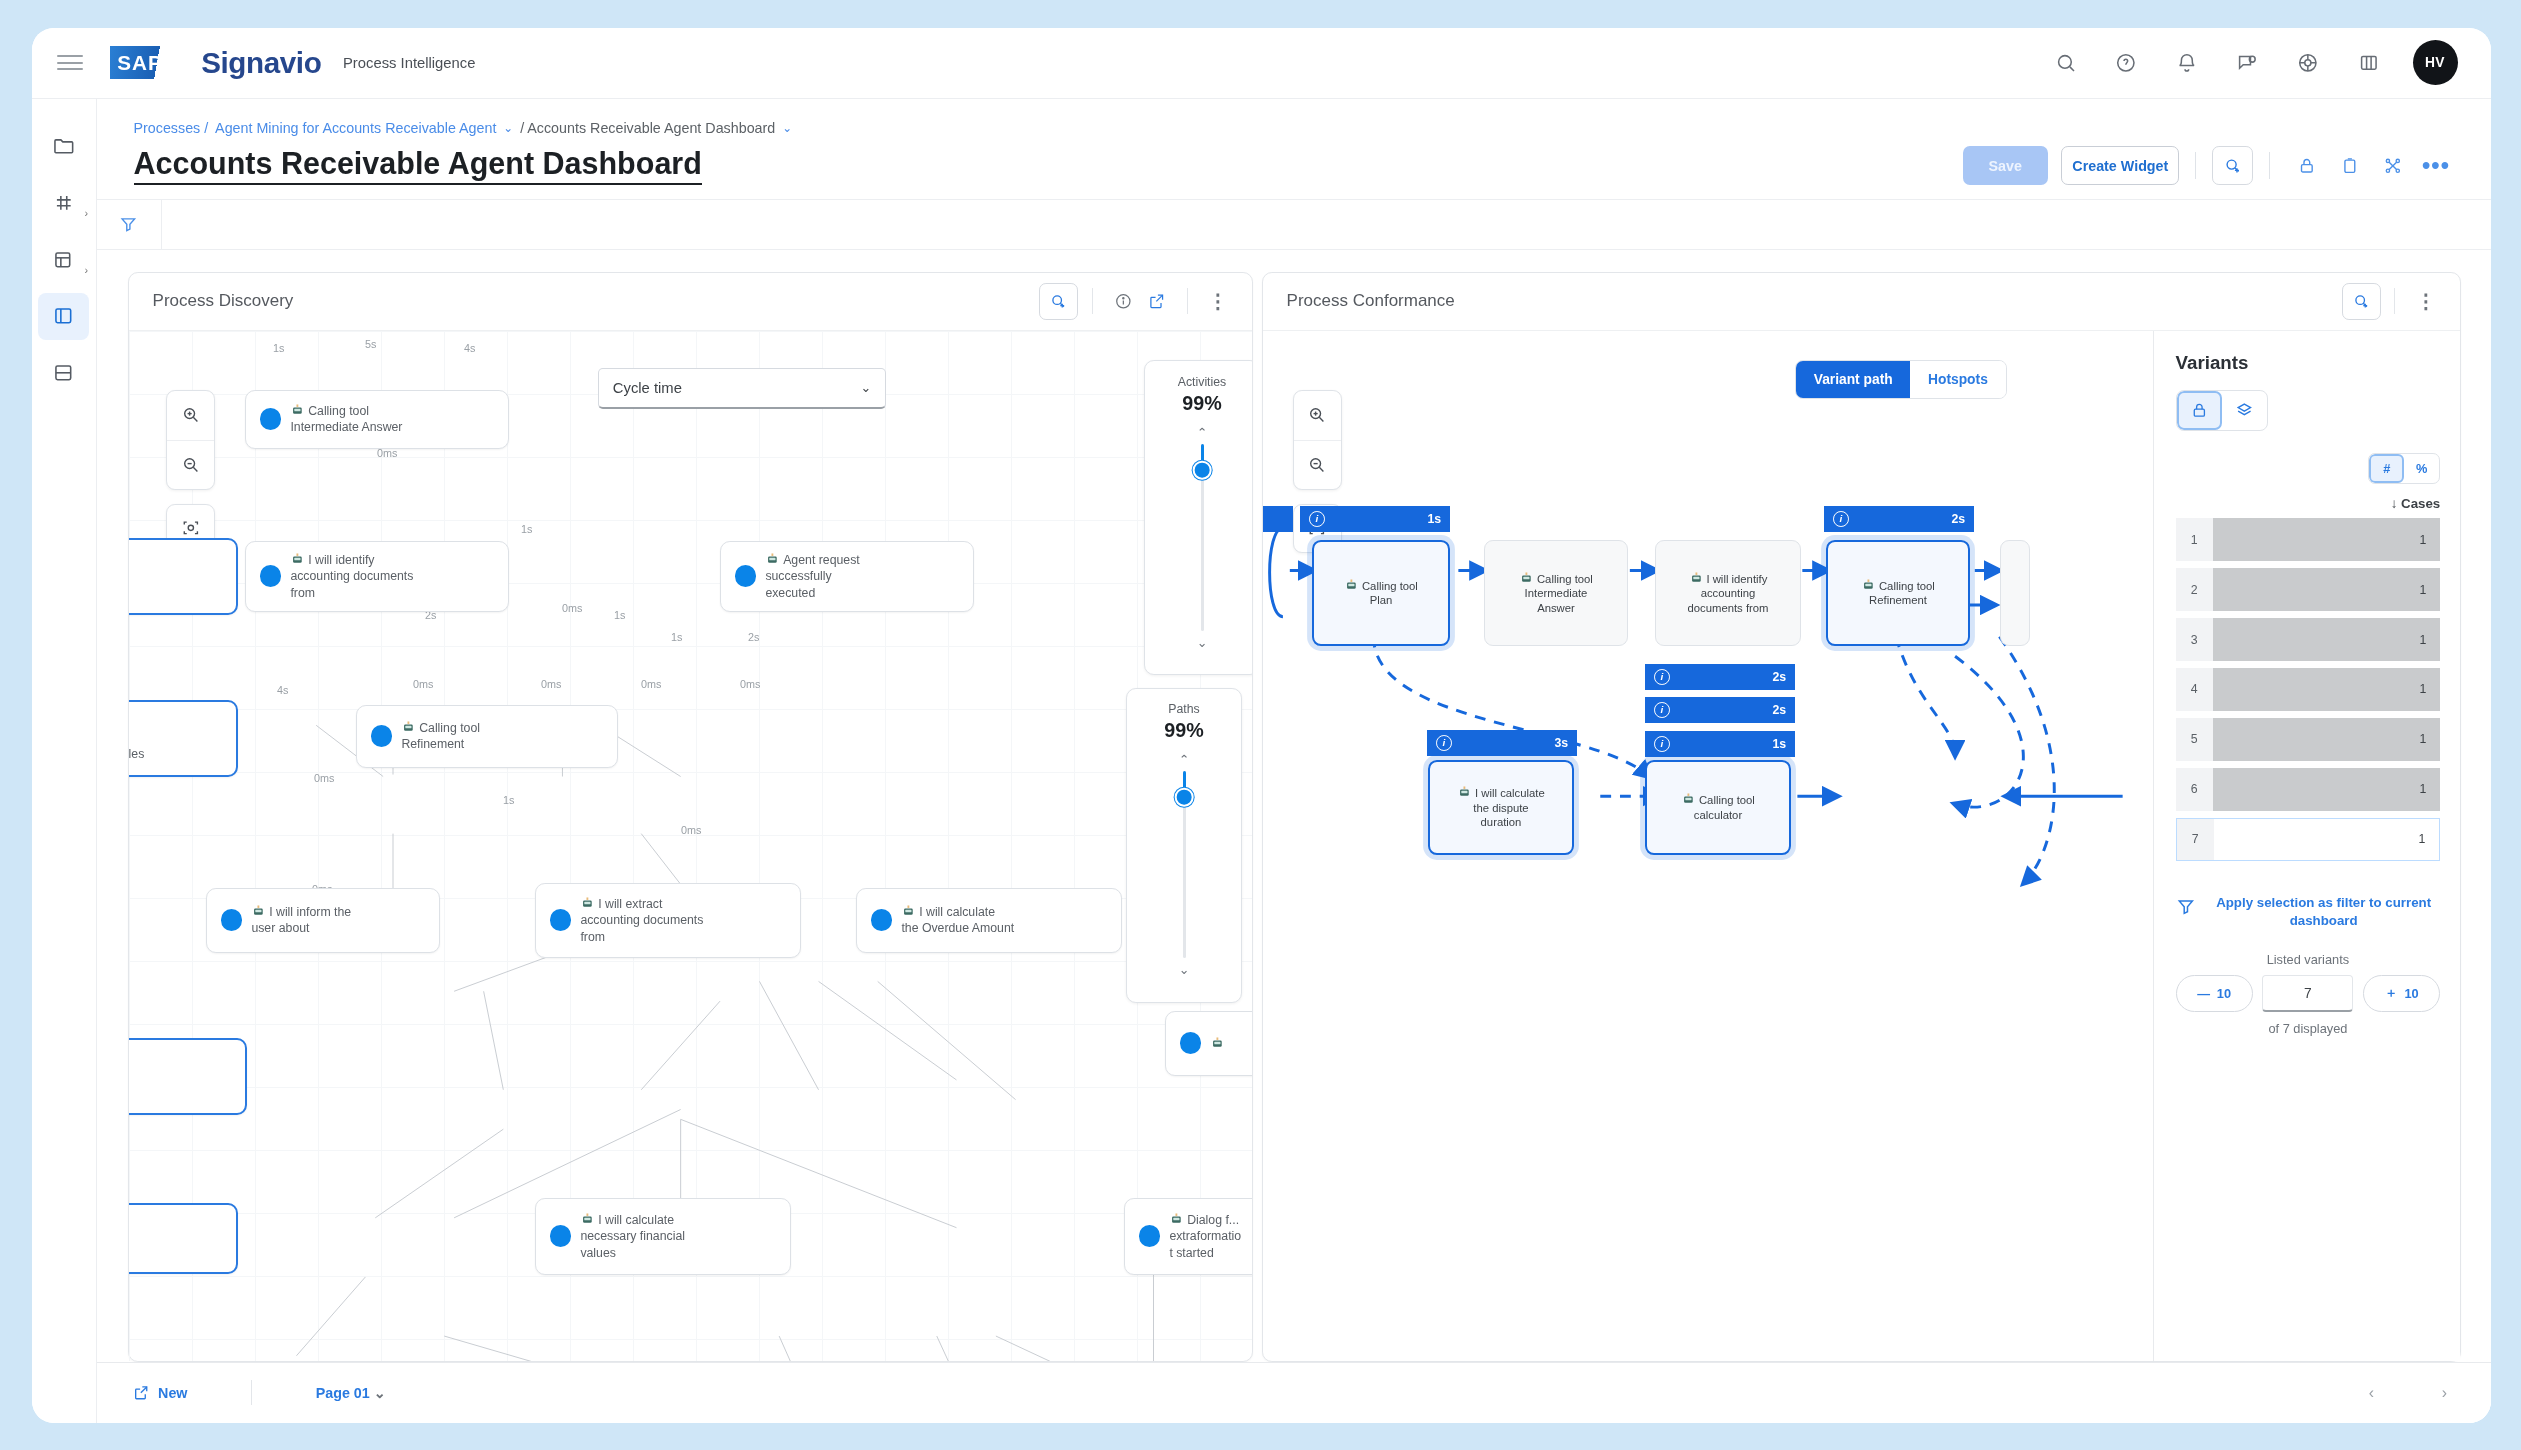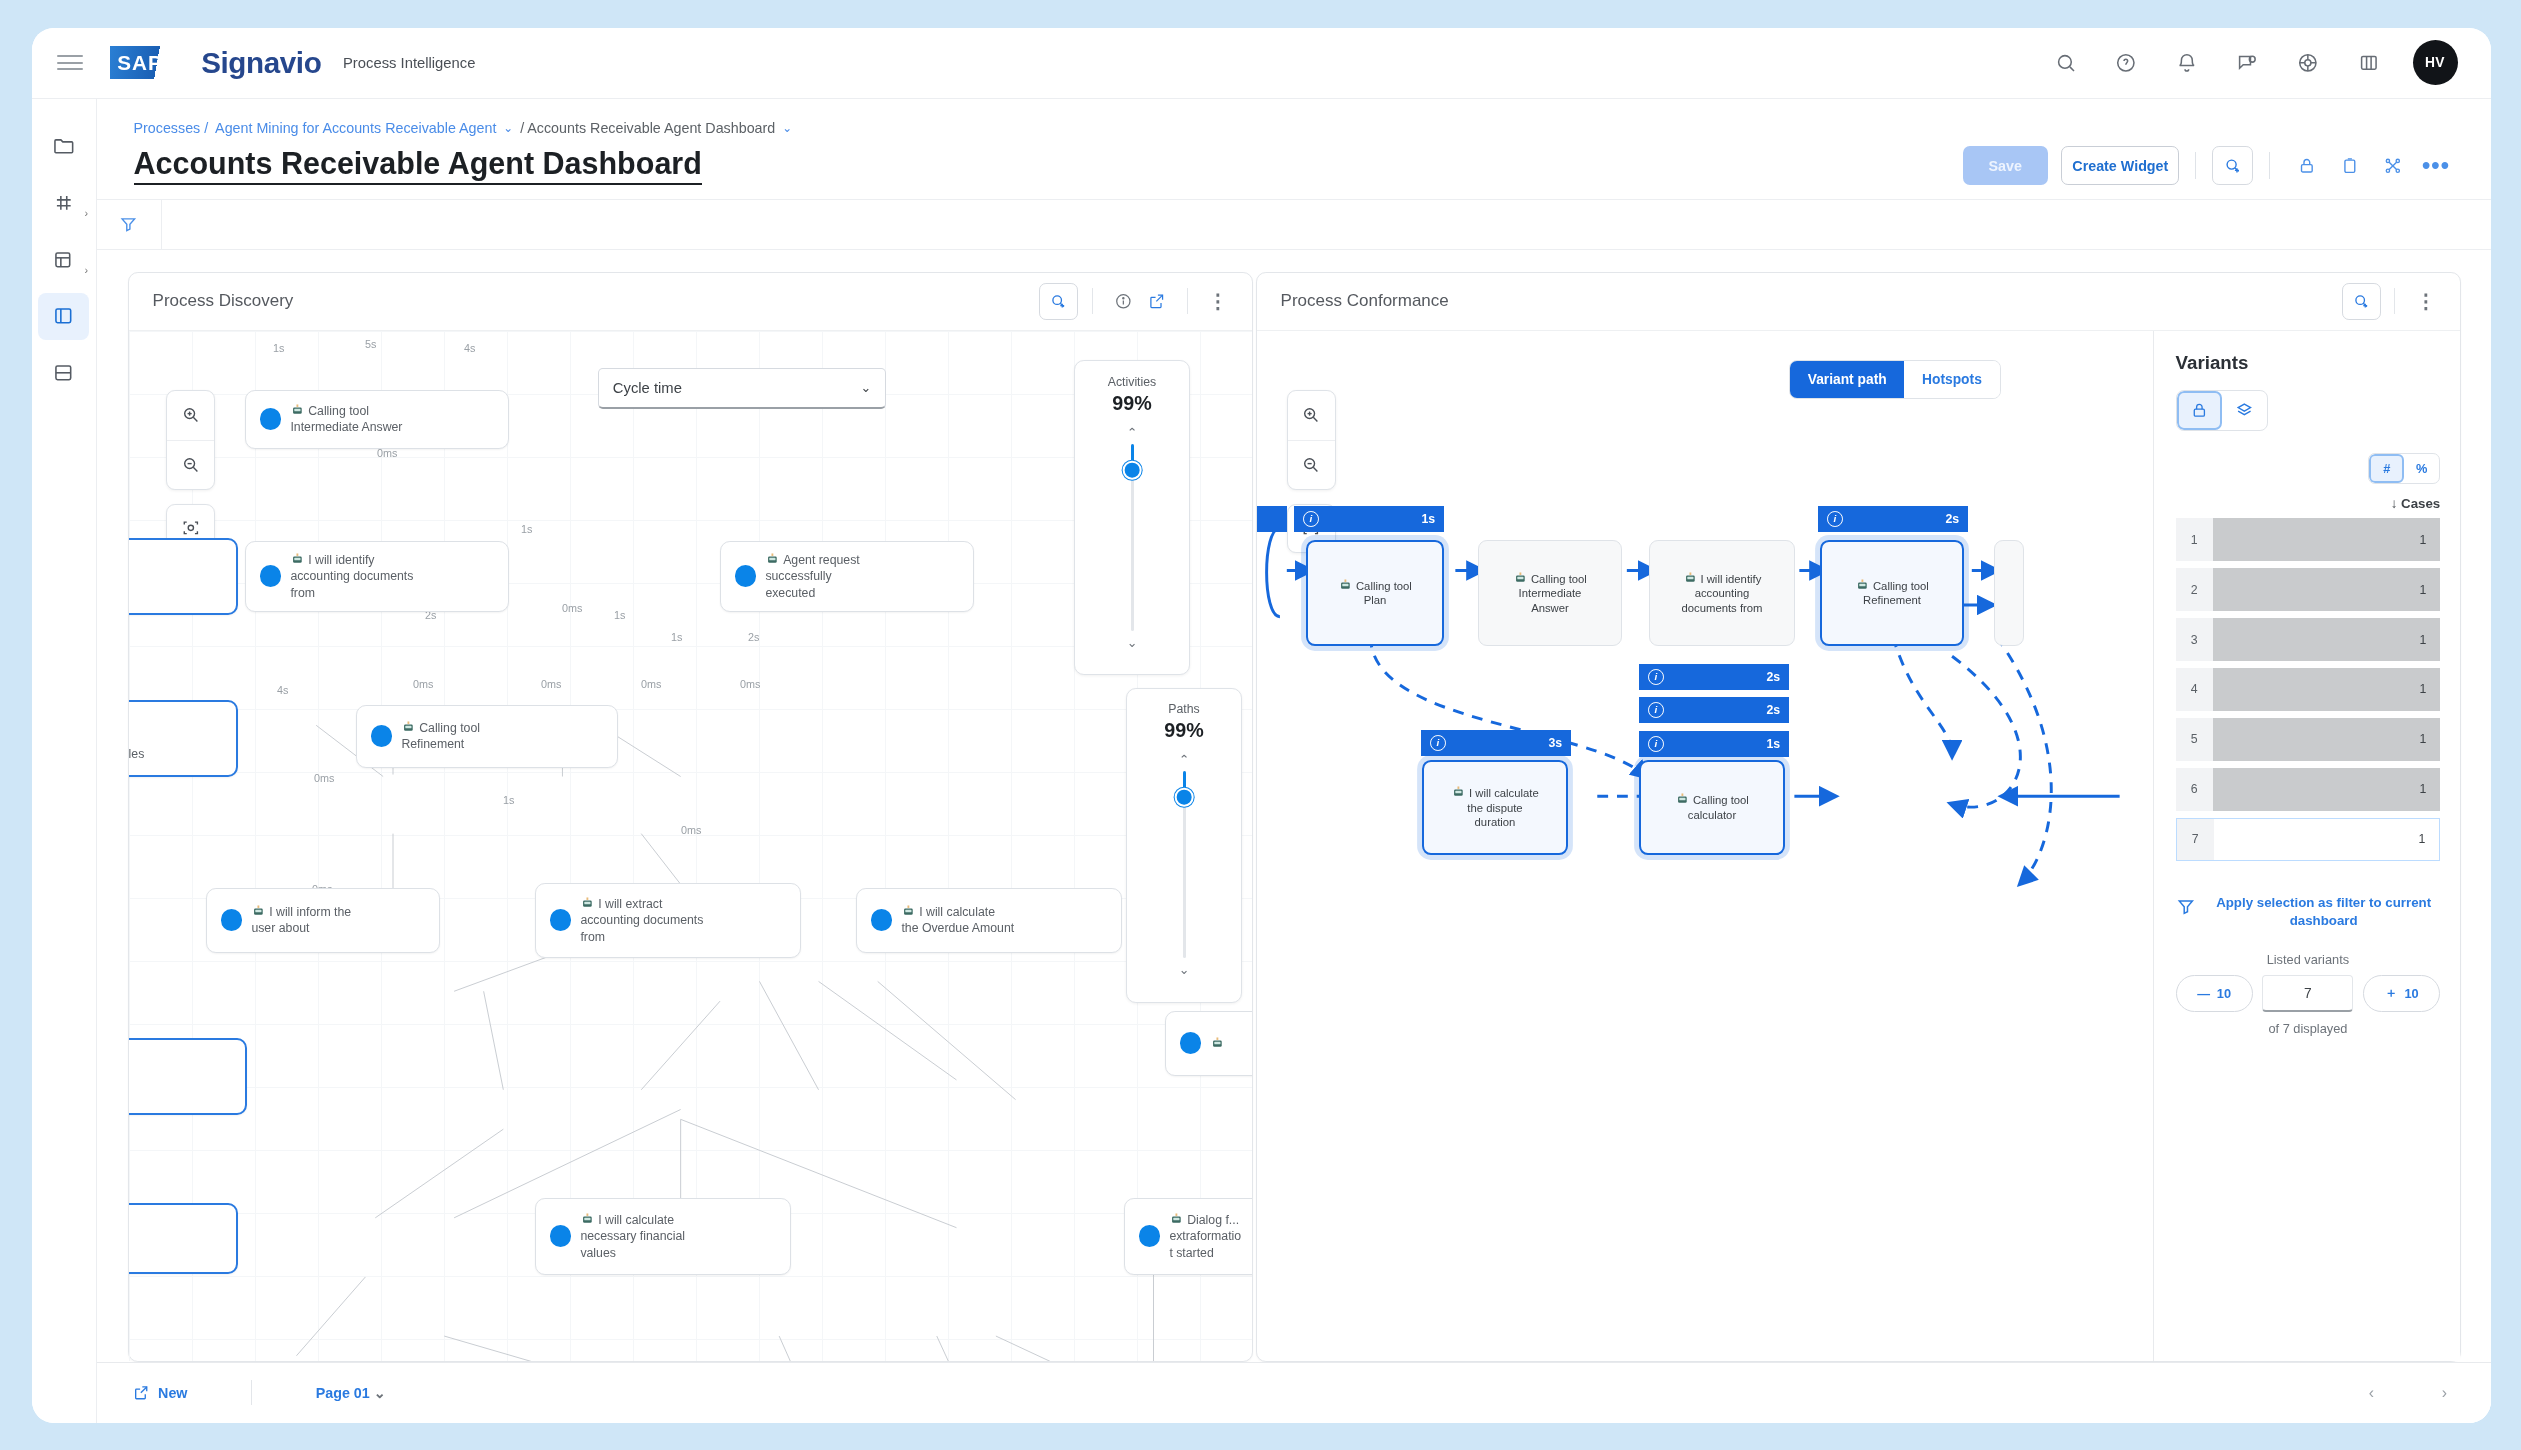--- a/index.html
+++ b/index.html
@@ -89,21 +89,21 @@
   .tool-ico { width:43px;height:39px;display:flex;align-items:center;justify-content:center;cursor:pointer;}
   .tool-ico svg{width:19.7px;height:19.7px;stroke:#4b90e8;fill:none;stroke-width:1.7;}
   .tool-ico.dots { color:#4b90e8; font-size:23.6px; font-weight:700; letter-spacing:1px; }
 
   .filterbar { height:51px; margin-top:13.8px; border-top:1px solid #eceef1; border-bottom:1px solid #eceef1;
                display:flex; align-items:center; padding-left:0; }
   .filter-cell { width:65px; display:flex;align-items:center;justify-content:center; border-right:1px solid #eceef1; height:100%;}
   .filter-cell svg{ width:18.7px;height:18.7px;stroke:#4b90e8;fill:none;stroke-width:1.8;}
 
   
-  .canvas { flex:1 1 auto; display:flex; gap:3px; padding:21.7px 29.6px 0 31.5px; min-height:0; background:#fff;}
+  .canvas { flex:1 1 auto; display:flex; gap:9px; padding:21.7px 29.6px 0 31.5px; min-height:0; background:#fff;}
   .widget { background:#fff; border:1px solid #e3e6ea; border-radius:9.9px; display:flex; flex-direction:column; min-width:0; box-shadow:0 1px 2px rgba(0,0,0,0.04); }
   .w-left { flex: 0 0 1125px; }
   .w-right { flex: 1 1 auto; }
   .whead { height:57px; flex:0 0 57px; display:flex; align-items:center; padding:0 17.7px 0 23.6px; }
   .wtitle { font-size:17px; color:#55595f; }
   .wspacer{flex:1 1 auto;}
   .wicon-box { width:39px;height:37px;border:1px solid #d6dae0;border-radius:6.9px;display:flex;align-items:center;justify-content:center;cursor:pointer;}
   .wicon-box svg{width:18.7px;height:18.7px;stroke:#2a7ae0;fill:none;stroke-width:1.7;}
   .wsep { width:1px;height:25.6px;background:#e3e6ea;margin:0 13.8px;}
   .wicon { width:33px;height:33px;display:flex;align-items:center;justify-content:center;cursor:pointer;}
@@ -618,21 +618,21 @@
                 <div class="dot"></div>
                 <div class="nlabel">
                   <svg class="rbot" viewBox="0 0 24 24">
                       <rect x="5" y="9" width="14" height="10" rx="2" fill="#3d6b63"></rect>
                       <rect x="7" y="11" width="10" height="4" rx="1" fill="#cfe8e2"></rect>
                       <rect x="10.5" y="4" width="3" height="4" fill="#e8bb7a"></rect>
                     </svg>
                 </div>
               </div>
 
-              <div class="slidercard" style="left:945px; top:29.6px; height:315px;">
+              <div class="slidercard" style="left:1015px; top:29.6px; height:315px;">
                 <div class="sl-title">Activities</div>
                 <div class="sl-val">99%</div>
                 <div class="sl-arrow">⌃</div>
                 <div class="sl-track" style="height:187px;">
                   <div class="sl-fill" style="height:14%;"></div>
                   <div class="sl-knob" style="top:14%;"></div>
                 </div>
                 <div class="sl-arrow-b">⌄</div>
               </div>
 

